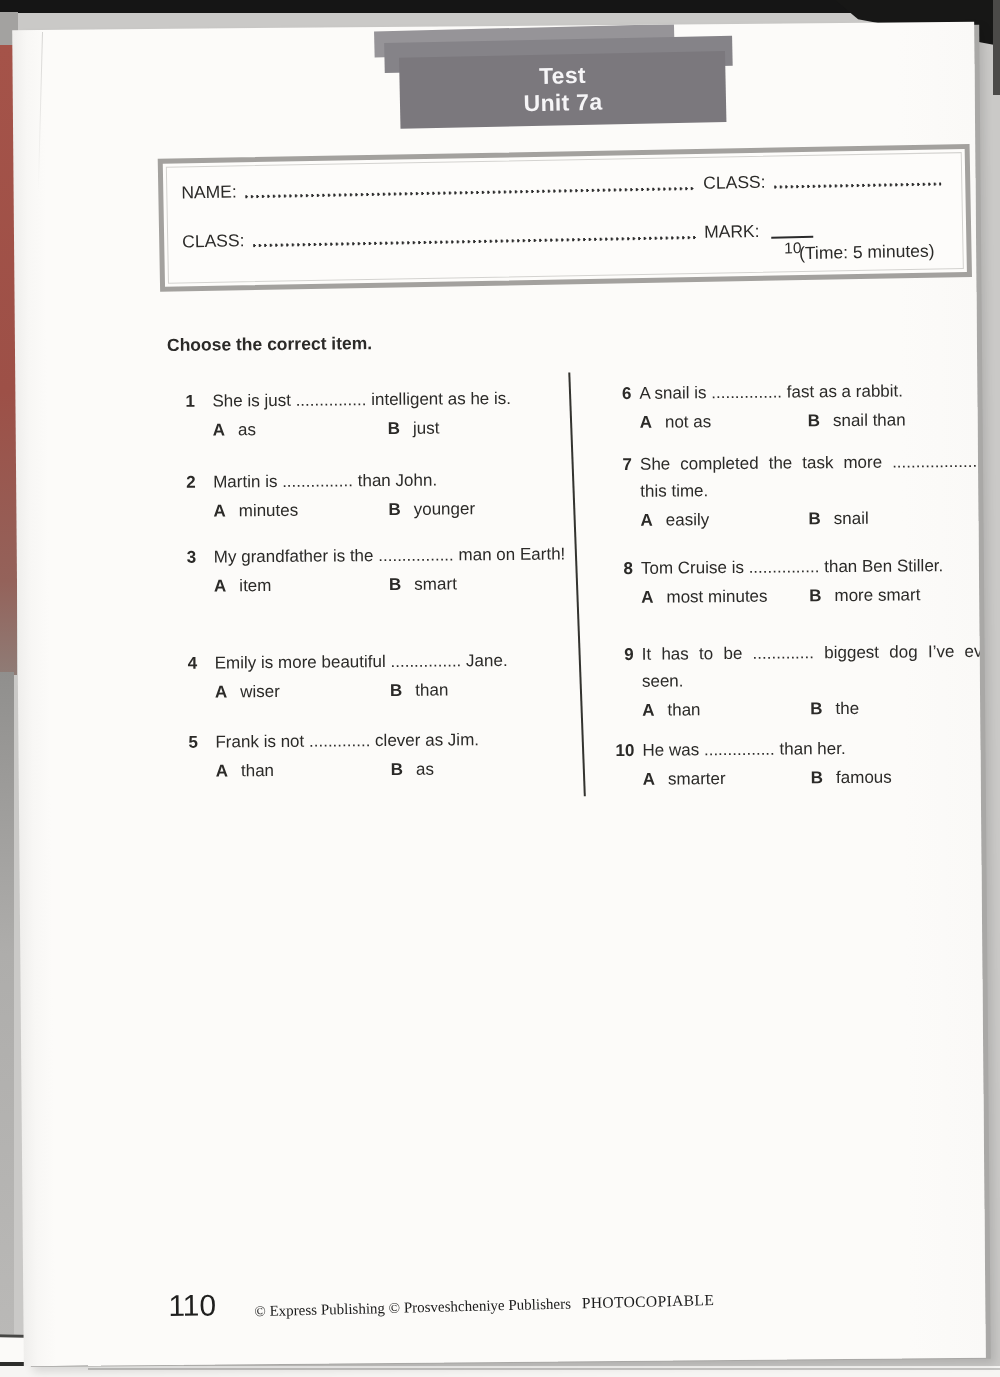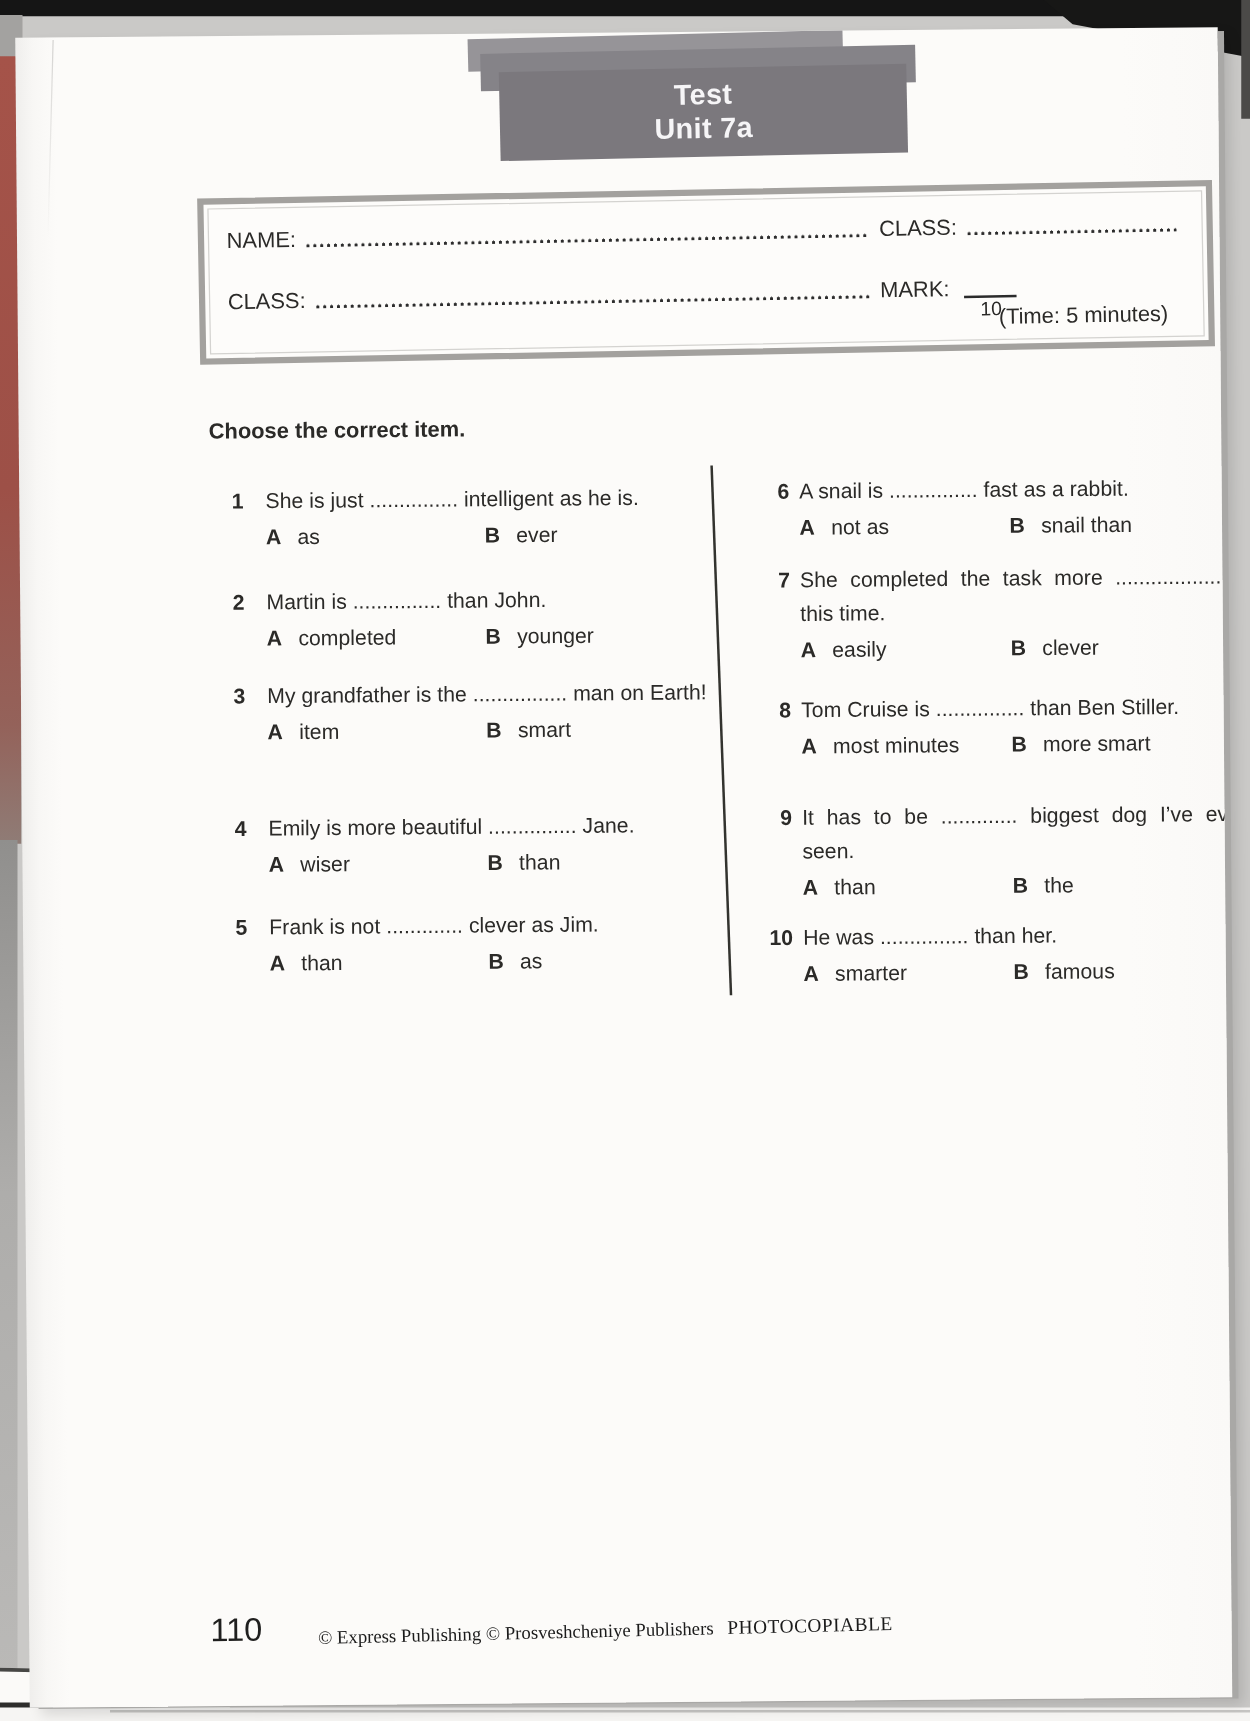--- a/index.html
+++ b/index.html
@@ -79,21 +79,21 @@
   .ql .qbody{width:352px;}
   .qr .qbody{width:356px;}
   .qtext{margin:0;text-align:justify;}
   .opts{display:flex;margin-top:2px;}
   .opt{display:flex;}
   .ql .opt-a{width:175px;flex:0 0 auto;}
   .qr .opt-a{width:168px;flex:0 0 auto;}
   .okey{font-weight:bold;margin-right:13px;}
 
   
-  .pagenum{position:absolute;left:145px;top:1260px;font-size:26px;color:#1f1f1e;}
+  .pagenum{position:absolute;left:145px;top:1260px;font-size:30px;color:#1f1f1e;}
   .copyline{position:absolute;left:231px;top:1270px;width:520px;display:flex;gap:11px;align-items:baseline;
     font-family:"Liberation Serif", serif;font-size:15px;color:#1b1b1b;transform:rotate(-0.9deg);white-space:nowrap;}
   .photocopiable{font-size:15.5px;letter-spacing:.4px;}
 </style>
 </head>
 <body>
 
 <div class="scan">
 
   <div class="edge-top"></div>
@@ -156,34 +156,34 @@
       <span class="qnum">1</span>
       <div class="qbody">
         <p class="qtext">She is just ............... intelligent as he is.</p>
         <div class="opts">
           <span class="opt opt-a">
               <span class="okey">A</span>
               <span>as</span>
             </span>
           <span class="opt opt-b">
               <span class="okey">B</span>
-              <span>ever</span>
+              <span>just</span>
             </span>
         </div>
       </div>
     </div>
 
     <div class="q ql" style="left:170px;top:440px;">
       <span class="qnum">2</span>
       <div class="qbody">
         <p class="qtext">Martin is ............... than John.</p>
         <div class="opts">
           <span class="opt opt-a">
               <span class="okey">A</span>
-              <span>completed</span>
+              <span>minutes</span>
             </span>
           <span class="opt opt-b">
               <span class="okey">B</span>
               <span>younger</span>
             </span>
         </div>
       </div>
     </div>
 
     <div class="q ql" style="left:170px;top:515px;">
@@ -258,21 +258,21 @@
       <span class="qnum">7</span>
       <div class="qbody">
         <p class="qtext">She completed the task more ...................... this time.</p>
         <div class="opts">
           <span class="opt opt-a">
               <span class="okey">A</span>
               <span>easily</span>
             </span>
           <span class="opt opt-b">
               <span class="okey">B</span>
-              <span>clever</span>
+              <span>snail</span>
             </span>
         </div>
       </div>
     </div>
 
     <div class="q qr" style="left:594px;top:530px;">
       <span class="qnum">8</span>
       <div class="qbody">
         <p class="qtext">Tom Cruise is ............... than Ben Stiller.</p>
         <div class="opts">

